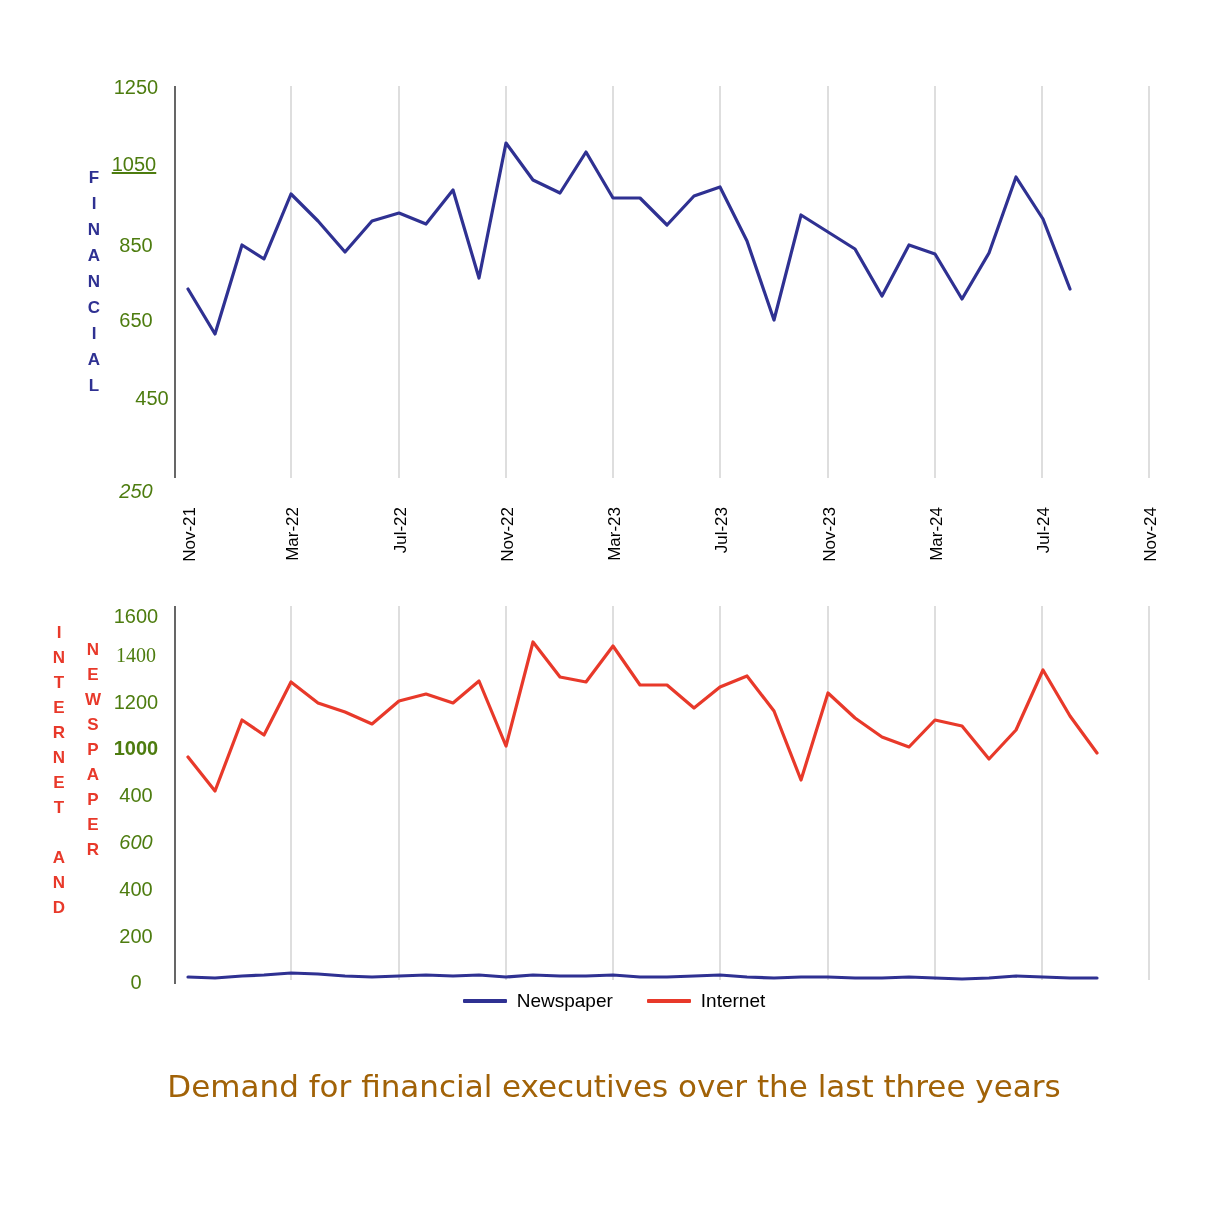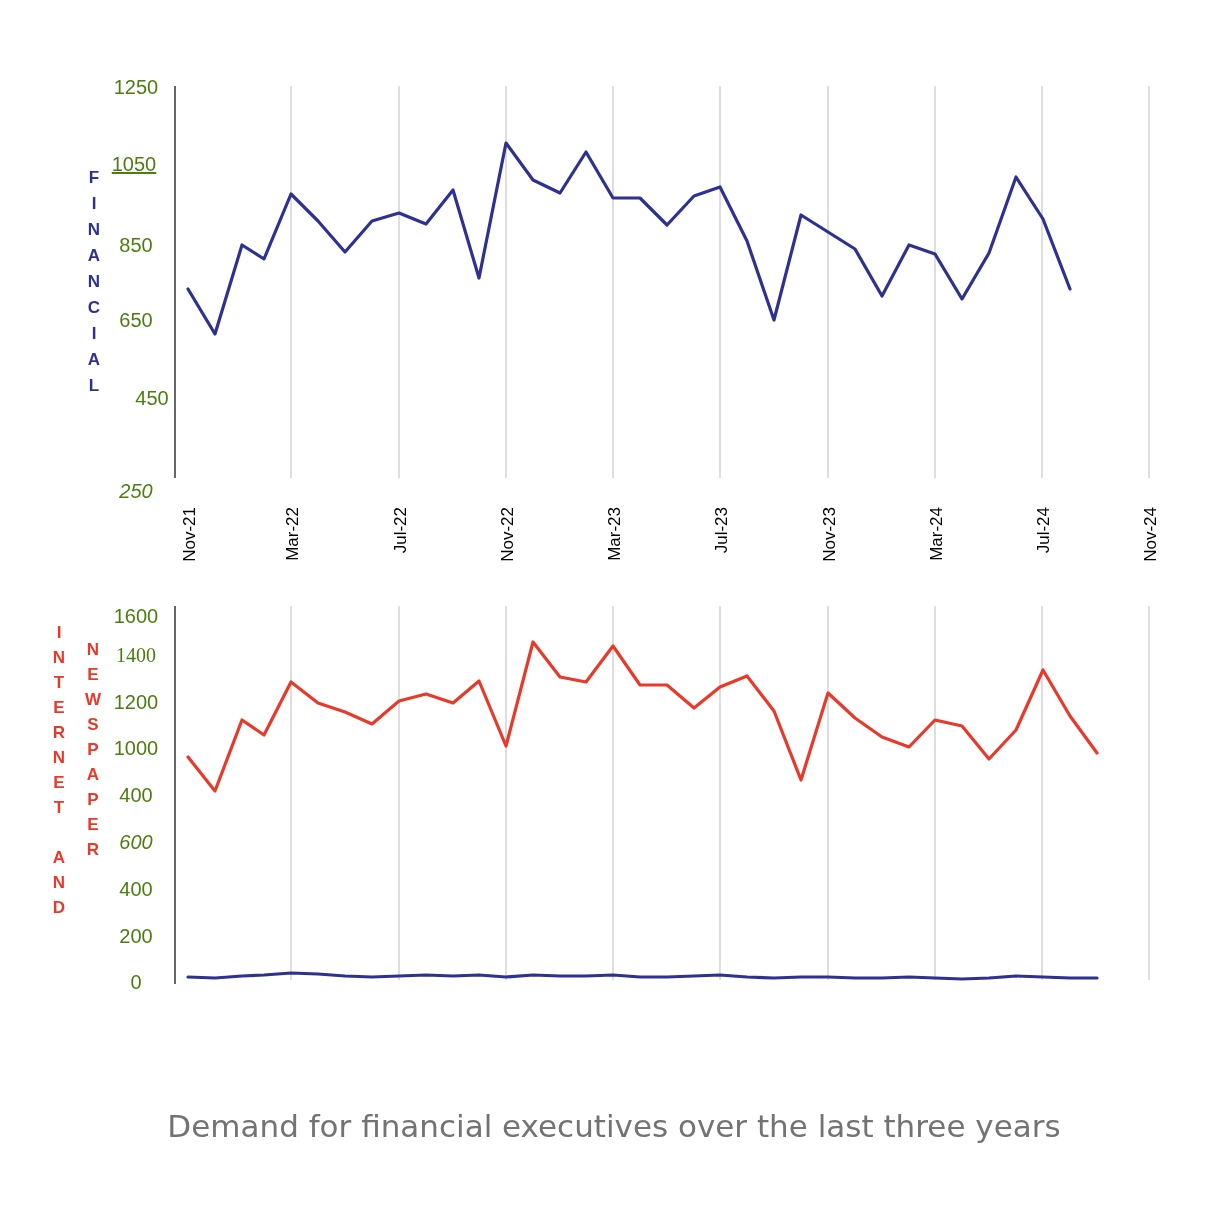--- a/index.html
+++ b/index.html
@@ -120,25 +120,25 @@
     display: inline-block;
     width: 44px;
     height: 4px;
     border-radius: 1px;
   }
 
   
   .caption {
     position: absolute;
     left: 0;
-    top: 1108px;
+    top: 1068px;
     width: 1228px;
     text-align: center;
     font-size: 31px;
-    color: #737373;
+    color: #a16207;
     font-family: "DejaVu Sans", sans-serif;
   }
 
   svg { display: block; }
 </style>
 </head>
 <body>
 
 <div class="chart-root">
 
@@ -219,21 +219,21 @@
       <span>P</span>
       <span>A</span>
       <span>P</span>
       <span>E</span>
       <span>R</span>
     </div>
 
     <div class="ytick" style="left:106px; top:10px;">1600</div>
     <div class="ytick" style="left:106px; top:49px;font-family:Liberation Serif, serif;">1400</div>
     <div class="ytick" style="left:106px; top:96px;">1200</div>
-    <div class="ytick" style="left:106px; top:142px;">1000</div>
+    <div class="ytick" style="left:106px; top:142px;font-weight:bold;">1000</div>
     <div class="ytick" style="left:106px; top:189px;">400</div>
     <div class="ytick" style="left:106px; top:236px;font-style:italic;">600</div>
     <div class="ytick" style="left:106px; top:283px;">400</div>
     <div class="ytick" style="left:106px; top:330px;">200</div>
     <div class="ytick" style="left:106px; top:376px;">0</div>
 
     <svg width="1228" height="420" viewBox="0 0 1228 420">
       <line x1="175" y1="11" x2="175" y2="389" stroke="#000000" stroke-width="1.2"></line>
       <g stroke="#c8c8c8" stroke-width="1.2">
         <line x1="291" y1="11" x2="291" y2="385"></line>
@@ -246,16 +246,26 @@
         <line x1="1042" y1="11" x2="1042" y2="385"></line>
         <line x1="1149" y1="11" x2="1149" y2="385"></line>
       </g>
 
       <polyline fill="none" stroke="#e8392a" stroke-width="3.2" stroke-linejoin="round" stroke-linecap="round" points="188,162 215,196 242,125 264,140 291,87 318,108 345,117 372,129 399,106 426,99 453,108 479,86 506,151 533,47 560,82 586,87 613,51 640,90 667,90 694,113 720,92 747,81 774,116 801,185 828,98 855,123 882,142 909,152 935,125 962,131 989,164 1016,135 1043,75 1070,121 1097,158"></polyline>
 
       <polyline fill="none" stroke="#2f3192" stroke-width="3.2" stroke-linejoin="round" stroke-linecap="round" points="188,382 215,383 242,381 264,380 291,378 318,379 345,381 372,382 399,381 426,380 453,381 479,380 506,382 533,380 560,381 586,381 613,380 640,382 667,382 694,381 720,380 747,382 774,383 801,382 828,382 855,383 882,383 909,382 935,383 962,384 989,383 1016,381 1043,382 1070,383 1097,383"></polyline>
     </svg>
   </div>
 
+  <div class="legend">
+    <div class="legend-item">
+      <span class="legend-swatch" style="background:#2f3192;"></span>
+      <span>Newspaper</span>
+    </div>
+    <div class="legend-item">
+      <span class="legend-swatch" style="background:#e8392a;"></span>
+      <span>Internet</span>
+    </div>
+  </div>
 
   <div class="caption">Demand for financial executives over the last three years</div>
 
 </div>
 
 </body></html>

